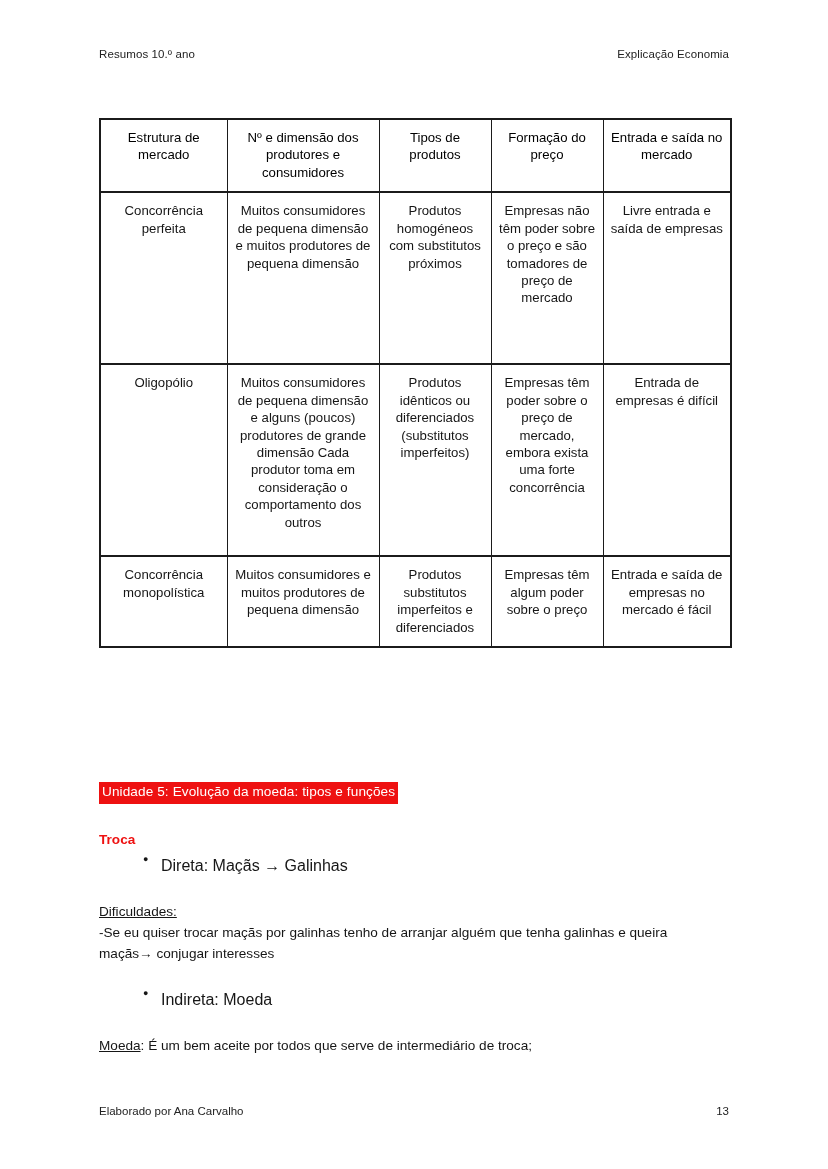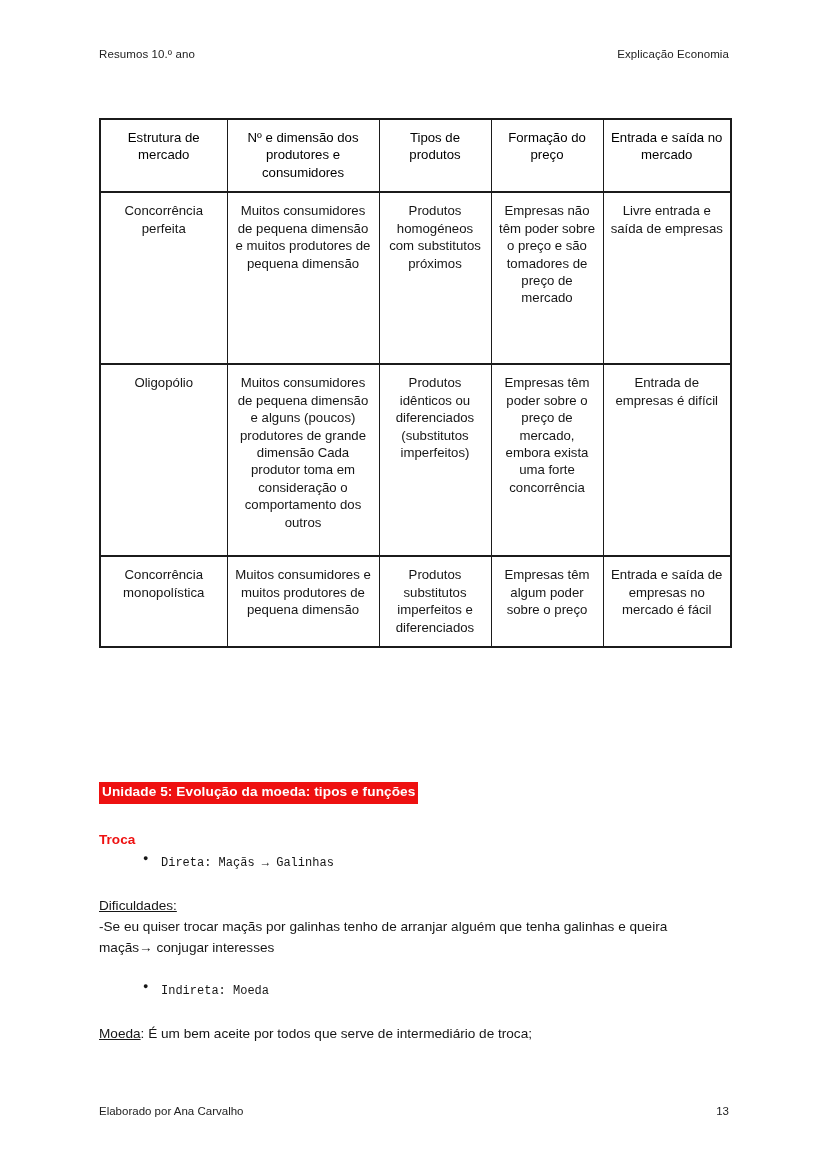--- a/index.html
+++ b/index.html
@@ -100,45 +100,44 @@
     width: 640px;
     font-size: 13.6px;
     line-height: 1.42;
     color: #161616;
   }
 
   .unit-heading {
     display: inline-block;
     background: #ee1111;
     color: #ffffff;
-    font-weight: bold;
+    font-weight: normal;
     font-size: 13.6px;
     padding: 2px 3px 3px 3px;
     line-height: 1.25;
     letter-spacing: 0.1px;
   }
 
   .subheading-red {
     color: #ee1111;
     font-weight: bold;
     font-size: 13.6px;
     margin-top: 26px;
   }
 
   ul.bullets {
     margin: 5px 0 0 0;
     padding-left: 62px;
     list-style: none;
   }
   ul.bullets li {
     position: relative;
-    font-size: 12px;
+    font-size: 16px;
     line-height: 1.5;
     padding-left: 0;
-    font-family: Liberation Mono, monospace;
   }
   ul.bullets li::before {
     content: "\25CF";
     position: absolute;
     left: -18px;
     top: -1px;
     font-size: 9px;
     color: #161616;
   }
 

